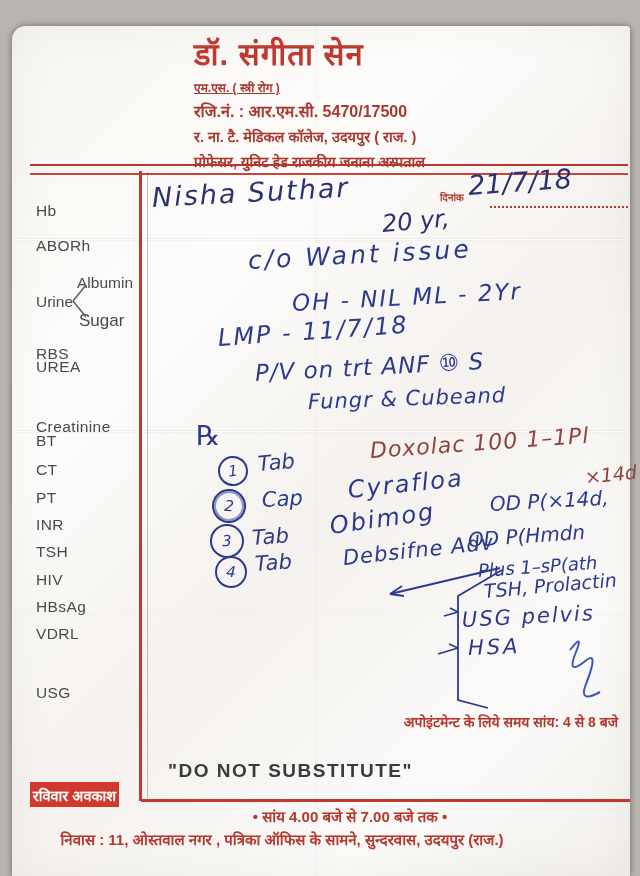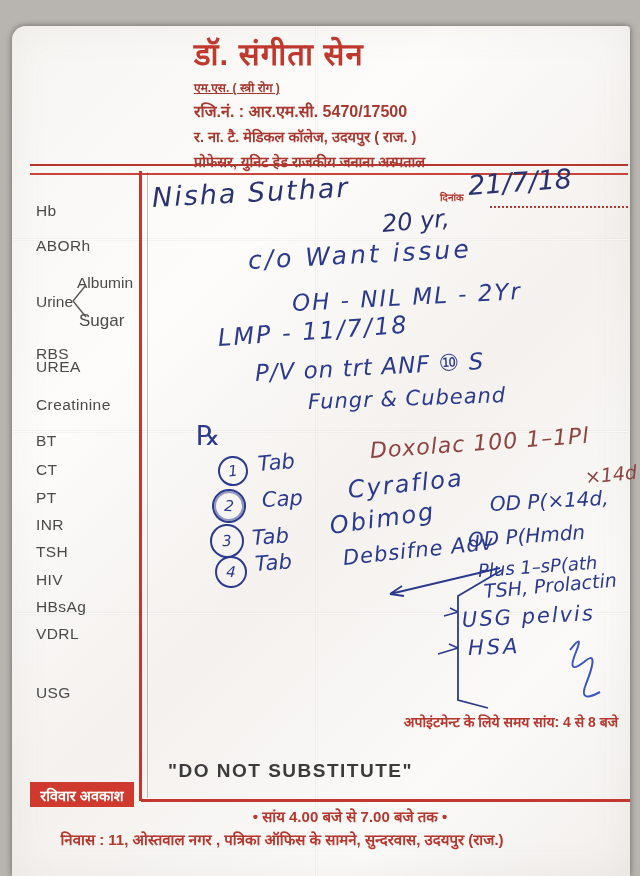--- a/index.html
+++ b/index.html
@@ -49,21 +49,21 @@
   .ink-red{color:#8e4440;}
   .circled{position:absolute;border:2px solid #2c3a8e;border-radius:50%;
     display:flex;align-items:center;justify-content:center;
     font-family:"DejaVu Sans",sans-serif;font-style:italic;color:#2c3a8e;font-size:15px;}
 
   
   .date-label{position:absolute;left:440px;top:190px;font-size:10px;font-weight:bold;color:#b5372e;}
   .date-dots{position:absolute;left:490px;top:188px;width:138px;height:18px;border-bottom:2px dotted #b5372e;}
 
   
-  .badge{position:absolute;left:30px;top:782px;width:104px;height:25px;background:#d03a2e;
+  .badge{position:absolute;left:30px;top:782px;width:89px;height:25px;background:#d03a2e;
     color:#fff;font-weight:bold;font-size:14.5px;display:flex;align-items:center;justify-content:center;}
   .dns{position:absolute;left:168px;top:760px;font-size:19px;font-weight:bold;color:#3b3b3b;letter-spacing:1.5px;}
   .appt{position:absolute;left:388px;top:712px;width:246px;text-align:center;
     font-size:14px;font-weight:bold;color:#b5372e;line-height:1.45;}
   .evening{position:absolute;left:140px;top:806px;width:420px;text-align:center;
     font-size:15px;font-weight:bold;color:#b5372e;}
   .residence{position:absolute;left:14px;top:829px;width:536px;text-align:center;
     font-size:15px;font-weight:bold;color:#b5372e;}
   svg{overflow:visible;}
 </style>
@@ -98,21 +98,21 @@
   <span class="urine-child1">Albumin</span>
   <span class="urine-child2">Sugar</span>
   <svg class="urine-brk" width="18" height="48">
     <line x1="14" y1="8" x2="1" y2="24" stroke="#555" stroke-width="1.4"></line>
     <line x1="1" y1="24" x2="14" y2="40" stroke="#555" stroke-width="1.4"></line>
   </svg>
 </div>
 
 <div class="test" style="top:345px">RBS</div>
 <div class="test" style="top:358px">UREA</div>
-<div class="test" style="top:396px">Creatinine</div>
+<div class="test" style="top:418px">Creatinine</div>
 <div class="test" style="top:432px">BT</div>
 <div class="test" style="top:461px">CT</div>
 <div class="test" style="top:489px">PT</div>
 <div class="test" style="top:516px">INR</div>
 <div class="test" style="top:543px">TSH</div>
 <div class="test" style="top:571px">HIV</div>
 <div class="test" style="top:598px">HBsAg</div>
 <div class="test" style="top:625px">VDRL</div>
 <div class="test" style="top:684px">USG</div>
 

